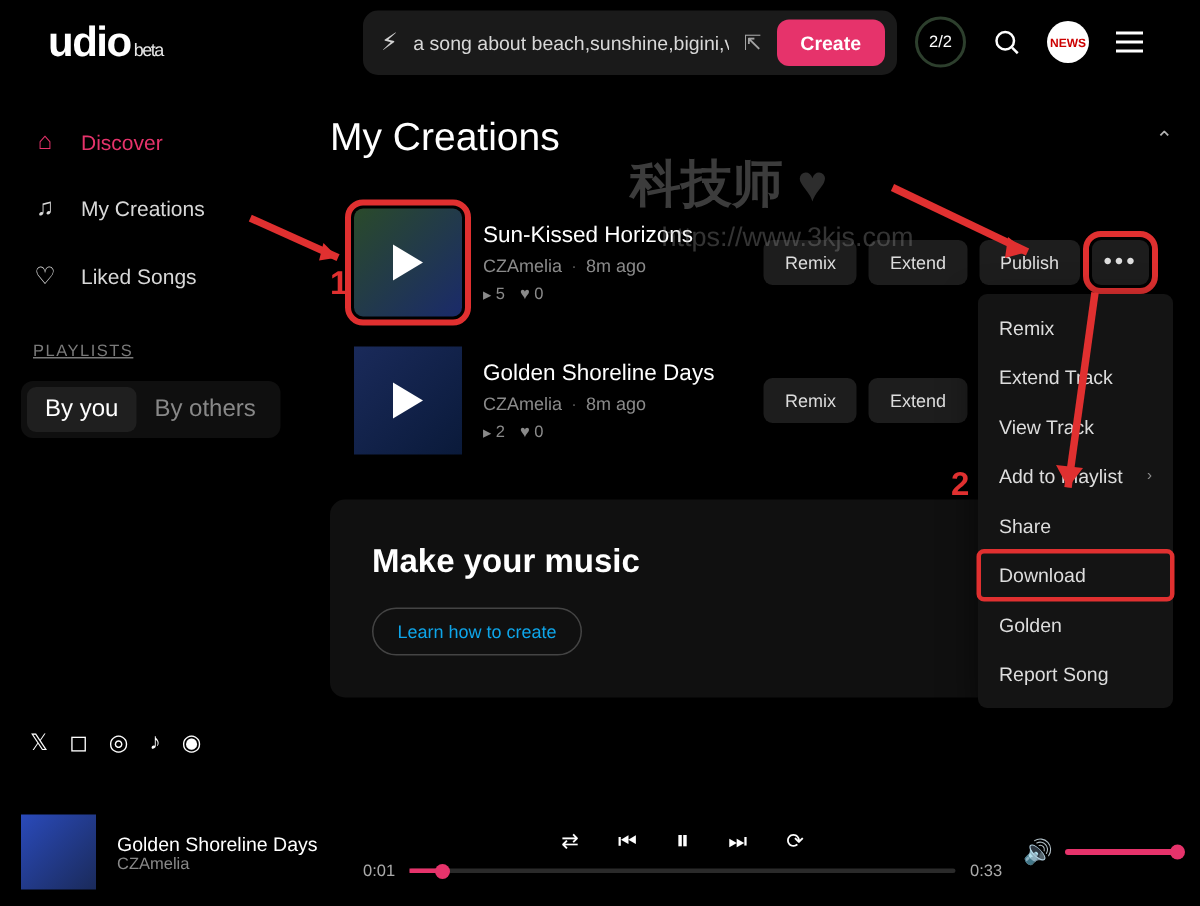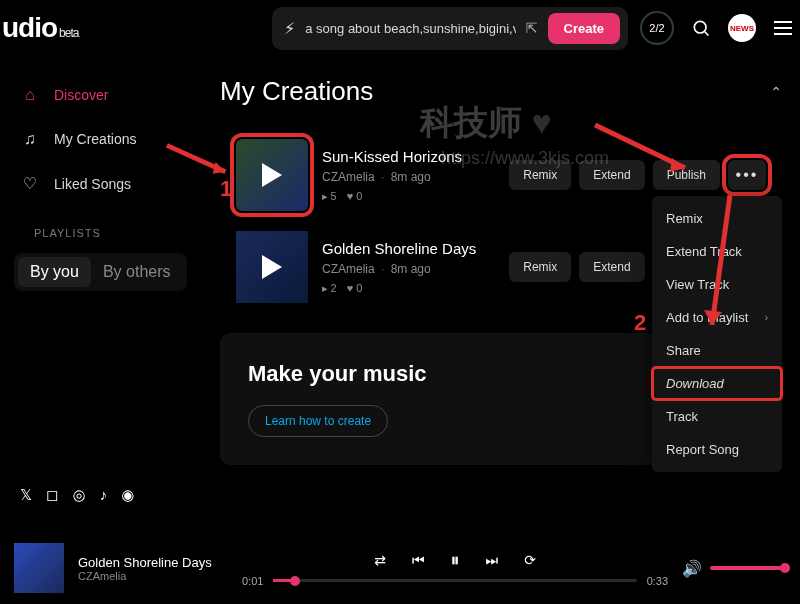--- a/index.html
+++ b/index.html
@@ -9,21 +9,21 @@
   font-family: -apple-system, BlinkMacSystemFont, "Segoe UI", sans-serif;
   width: 800px;
   height: 604px;
   overflow: hidden;
   position: relative;
 }
 .topbar {
   display: flex;
   align-items: center;
   height: 56px;
-  padding: 0 2px;
+  padding: 0 32px;
   gap: 12px;
   justify-content: space-between;
 }
 .logo { font-weight: 800; font-size: 28px; letter-spacing: -1px; }
 .logo-beta { font-size: 12px; font-weight: 400; opacity: .9; margin-left: 2px; }
 .prompt-pill {
   margin-left: auto;
   display: flex;
   align-items: center;
   background: #1a1a1a;
@@ -93,21 +93,22 @@
   border-radius: 8px;
   font-size: 14px;
   color: #d8d8d8;
 }
 .nav-item.active { color: #e6336b; }
 .nav-item .ic { width: 20px; text-align: center; font-size: 16px; }
 .section-label {
   font-size: 11px;
   letter-spacing: 1px;
   color: #7a7a7a;
-  margin: 18px 0 8px 20px;
+  margin: 18px 0 8px 8px;
+  text-decoration: underline;
 }
 .chip-row { display: flex; background: #0f0f0f; border-radius: 8px; padding: 4px; width: fit-content; }
 .chip { padding: 6px 12px; font-size: 16px; border-radius: 6px; color: #888; }
 .chip.on { background: #1f1f1f; color: #fff; }
 .social-row {
   margin-top: auto;
   display: flex;
   gap: 14px;
   padding: 0 6px 8px;
   color: #fff;
@@ -192,21 +193,20 @@
   font-size: 13px;
   color: #ddd;
   display: flex;
   justify-content: space-between;
   align-items: center;
 }
 .context-menu .mi.boxed {
   outline: 3px solid #e03030;
   outline-offset: -2px;
   border-radius: 4px;
-  font-style: italic;
 }
 .context-menu .arr { font-size: 10px; opacity: .6; }
 
 .promo {
   margin-top: 20px;
   background: #101010;
   border-radius: 10px;
   padding: 28px;
   height: 132px;
 }
@@ -455,21 +455,21 @@
     <div class="context-menu">
       <div class="mi">Remix</div>
       <div class="mi">Extend Track</div>
       <div class="mi">View Track</div>
       <div class="mi">
           <span>Add to Playlist</span>
           <span class="arr">›</span>
         </div>
       <div class="mi">Share</div>
       <div class="mi boxed">Download</div>
-      <div class="mi">Track</div>
+      <div class="mi">Golden</div>
       <div class="mi">Report Song</div>
     </div>
   </main>
 </div>
 
 <div class="player">
   <div class="np-art"></div>
   <div class="np-meta">
     <div class="np-title">Golden Shoreline Days</div>
     <div class="np-artist">CZAmelia</div>

